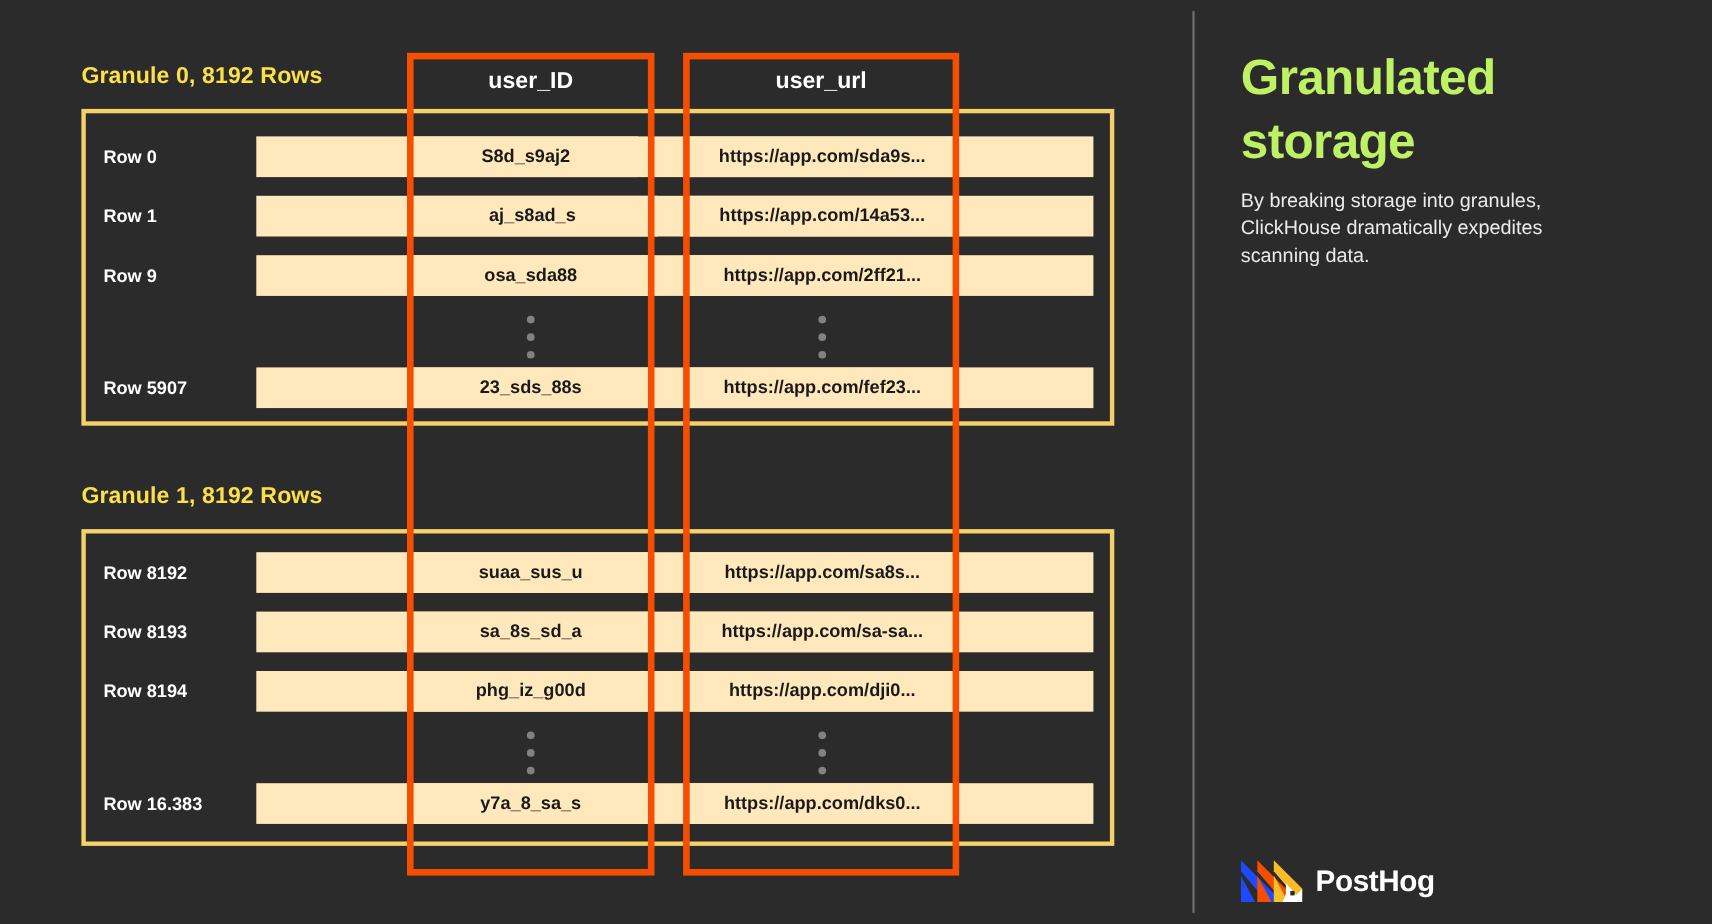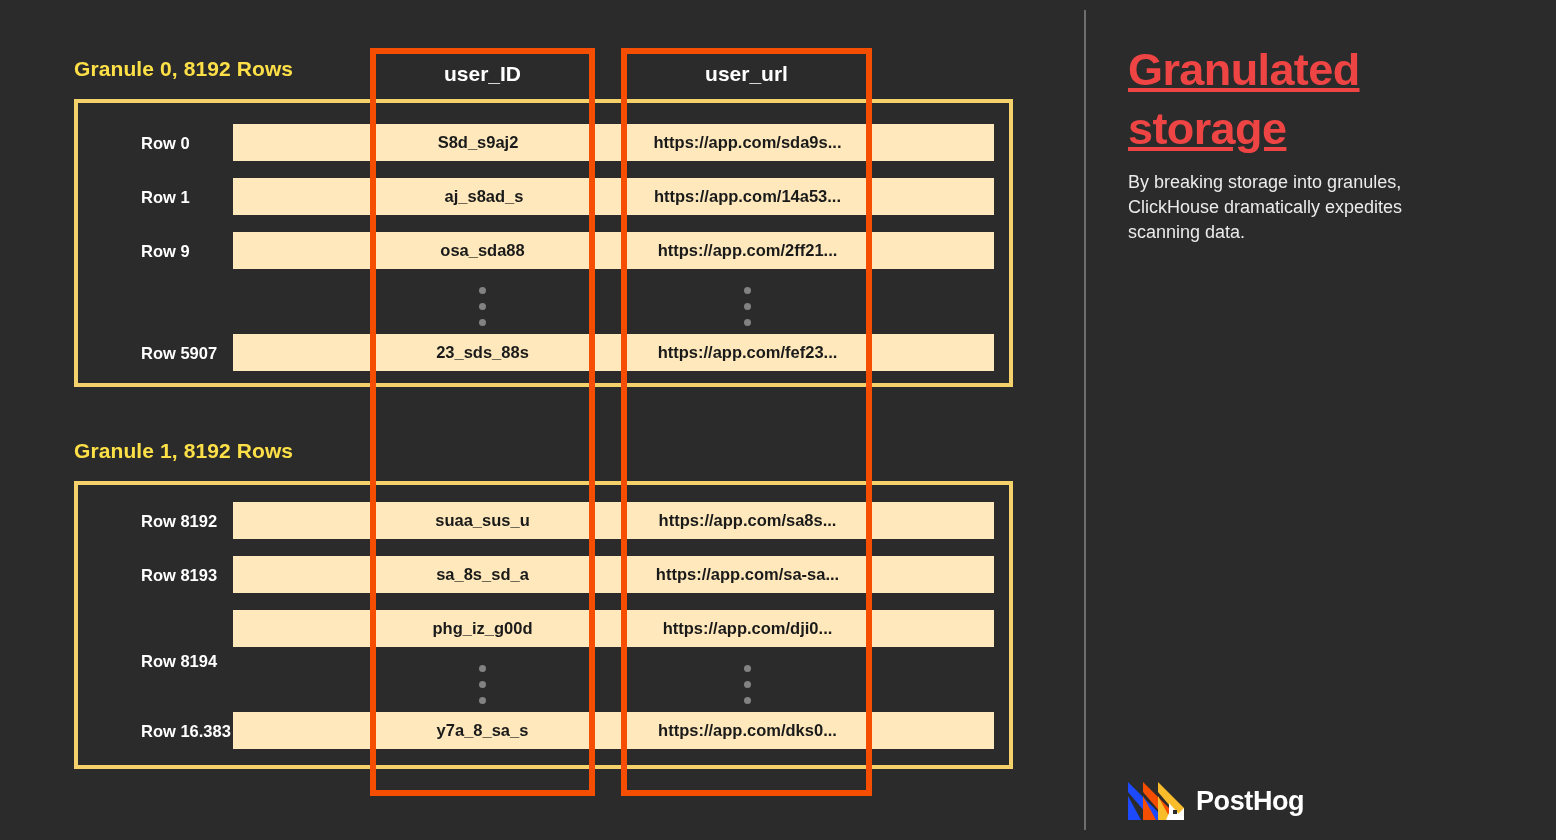--- a/index.html
+++ b/index.html
@@ -34,21 +34,20 @@
     border: 4px solid #F5D16B;
     background: transparent;
   }
 
   .row-label {
     position: absolute;
     color: #FFFFFF;
     font-size: 16.5px;
     font-weight: 700;
     white-space: nowrap;
-    margin-left: 47px;
   }
 
   .cell {
     position: absolute;
     background: #FFE9BC;
     color: #1A1A1A;
     font-size: 16.5px;
     font-weight: 700;
     display: flex;
     align-items: center;
@@ -104,26 +103,25 @@
     background: #6E6E6E;
   }
 
   
   #panel { position: absolute; left: 1128px; top: 0; width: 400px; height: 840px; }
   #panel-title {
     position: absolute;
     top: 40px;
     left: 0;
     width: 360px;
-    color: #ef4444;
+    color: #bef264;
     font-size: 45px;
     line-height: 59px;
     font-weight: 700;
     letter-spacing: -0.6px;
-    text-decoration: underline;
   }
   #panel-desc {
     position: absolute;
     top: 170px;
     left: 0;
     width: 340px;
     color: #EBEBEB;
     font-size: 18px;
     line-height: 25px;
     font-weight: 400;
@@ -190,21 +188,21 @@
     <div class="granule-title" style="left:74px; top:439px;">Granule 1, 8192 Rows</div>
     <div class="granule-box" style="left:74px; top:481px; width:939px; height:288px;"></div>
 
     <div class="row-strip" style="left:233px; top:502px; width:761px; height:37px;"></div>
     <div class="row-strip" style="left:233px; top:556px; width:761px; height:37px;"></div>
     <div class="row-strip" style="left:233px; top:610px; width:761px; height:37px;"></div>
     <div class="row-strip" style="left:233px; top:712px; width:761px; height:37px;"></div>
 
     <div class="row-label" style="left:94px; top:512px;">Row 8192</div>
     <div class="row-label" style="left:94px; top:566px;">Row 8193</div>
-    <div class="row-label" style="left:94px; top:652px;text-align:center;">Row 8194</div>
+    <div class="row-label" style="left:94px; top:620px;text-align:center;">Row 8194</div>
     <div class="row-label" style="left:94px; top:722px;">Row 16.383</div>
 
     <div class="cell" style="left:370px; top:502px; width:225px; height:37px;">suaa_sus_u</div>
     <div class="cell" style="left:370px; top:556px; width:225px; height:37px;">sa_8s_sd_a</div>
     <div class="cell" style="left:370px; top:610px; width:225px; height:37px;">phg_iz_g00d</div>
     <div class="cell" style="left:370px; top:712px; width:225px; height:37px;">y7a_8_sa_s</div>
 
     <div class="cell" style="left:623px; top:502px; width:249px; height:37px;">https://app.com/sa8s...</div>
     <div class="cell" style="left:623px; top:556px; width:249px; height:37px;">https://app.com/sa-sa...</div>
     <div class="cell" style="left:623px; top:610px; width:249px; height:37px;">https://app.com/dji0...</div>

